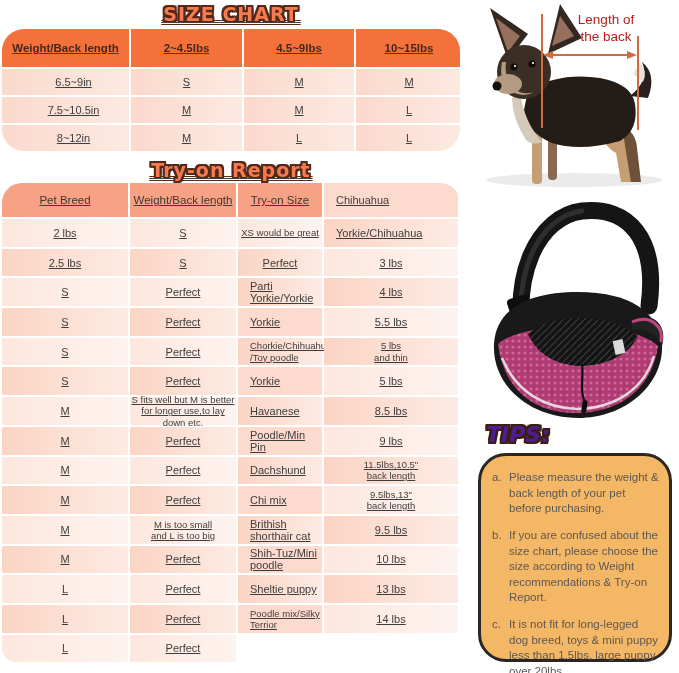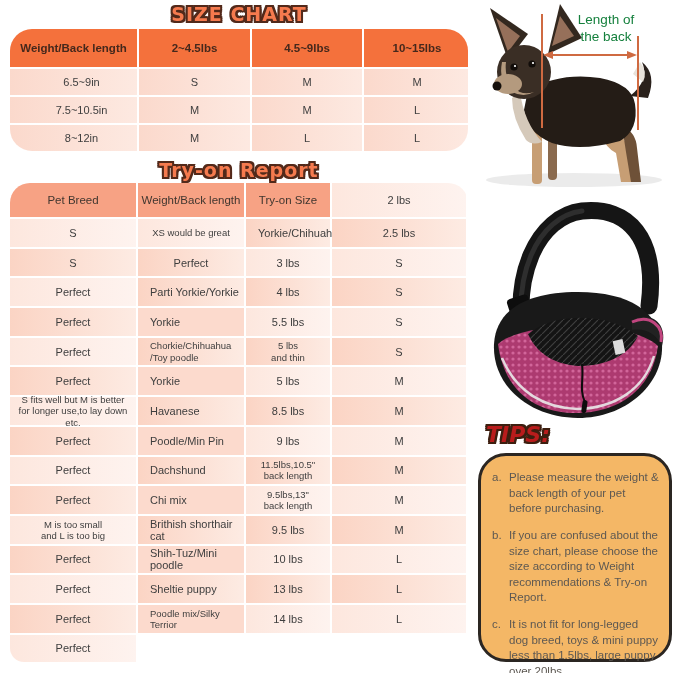--- a/index.html
+++ b/index.html
@@ -10,21 +10,21 @@
   
   .bubble-title {
     font-family:"DejaVu Sans", sans-serif;
     font-weight:800; letter-spacing:1px;
     color:#f57a4e; text-align:center;
     text-shadow:-2px -2px 0 #52291a, 2px -2px 0 #52291a, -2px 2px 0 #52291a,
                  2px 2px 0 #52291a, -2px 0 0 #52291a, 2px 0 0 #52291a,
                  0 -2px 0 #52291a, 0 2px 0 #52291a;
   }
 
-  .left-col { position:absolute; left:10px; top:0; width:458px; }
+  .left-col { position:absolute; left:2px; top:0; width:458px;text-decoration:underline; }
   .title-1 { margin-top:3px; font-size:19px; }
   .title-2 { margin-top:8px; font-size:19px; }
 
   
   .sc-table {
     margin-top:4px; width:458px;
     display:grid; grid-template-columns:127px 111px 110px 106px;
     grid-auto-rows:26px; row-gap:2px; column-gap:2px;
     grid-template-rows:38px 26px 26px 26px;
     background:#fff; border-radius:22px; overflow:hidden;
@@ -50,27 +50,27 @@
     background:linear-gradient(to right,#fde7de,#fef3ef); }
   .to-table .breed { justify-content:flex-start; text-align:left; padding-left:12px;
     background:#fcdacd; }
   .to-table .dk .breed, .to-table .breed.dk { background:#f9c2a9; }
   .to-table .cell.dk { background:linear-gradient(to right,#fbd4c4,#fdebe3); }
   .to-table .sm { font-size:9.5px; line-height:1.18; }
 
   
   .dog-svg { position:absolute; left:462px; top:0; }
   .back-label { position:absolute; left:556px; top:12px; width:100px;
-    text-align:center; font-size:13.5px; line-height:1.25; color:#15803d;
+    text-align:center; font-size:13.5px; line-height:1.25; color:#b91c1c;
     white-space:pre-line; }
   .bag-svg { position:absolute; left:486px; top:194px; }
 
   .tips-title { position:absolute; left:486px; top:422px; font-size:22px;
     font-family:"DejaVu Sans", sans-serif; font-weight:800; font-style:italic;
-    color:#b91c1c;
+    color:#4c1d95;
     text-shadow:-2px -2px 0 #3d1f10, 2px -2px 0 #3d1f10, -2px 2px 0 #3d1f10,
                  2px 2px 0 #3d1f10, -2px 0 0 #3d1f10, 2px 0 0 #3d1f10,
                  0 -2px 0 #3d1f10, 0 2px 0 #3d1f10; }
   .tips-box { position:absolute; left:478px; top:453px; width:194px; height:209px;
     background:#f4b766; border:3px solid #2b2622; border-radius:28px;
     padding:14px 9px 8px 11px; }
   .tip-item { display:grid; grid-template-columns:17px 1fr; margin-bottom:11px;
     font-size:11.5px; line-height:1.36; color:#5d5852; }
   .tip-label { text-align:left; }
 </style>
@@ -105,20 +105,21 @@
       <div class="cell">L</div>
     </div>
 
     <div class="bubble-title title-2">Try-on Report</div>
 
     <div class="to-table">
       <div class="hcell">Pet Breed</div>
       <div class="hcell">Weight/Back length</div>
       <div class="hcell">Try-on Size</div>
 
+      <div class="cell breed">Chihuahua</div>
       <div class="cell">2 lbs</div>
       <div class="cell">S</div>
       <div class="cell sm">XS would be great</div>
 
       <div class="cell breed dk">Yorkie/Chihuahua</div>
       <div class="cell dk">2.5 lbs</div>
       <div class="cell dk">S</div>
       <div class="cell dk">Perfect</div>
 
       <div class="cell">3 lbs</div>

